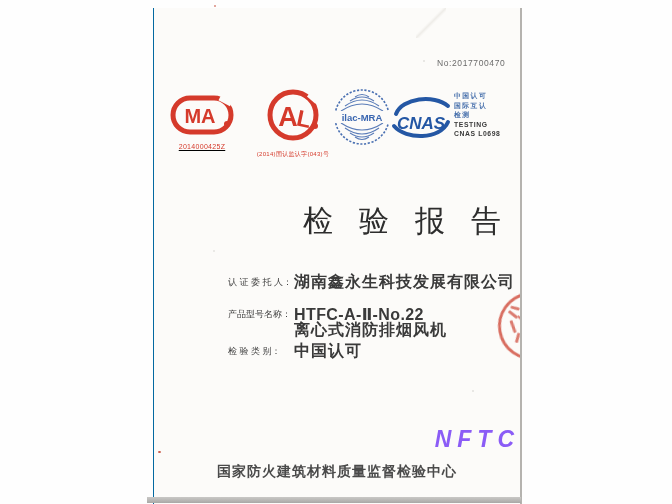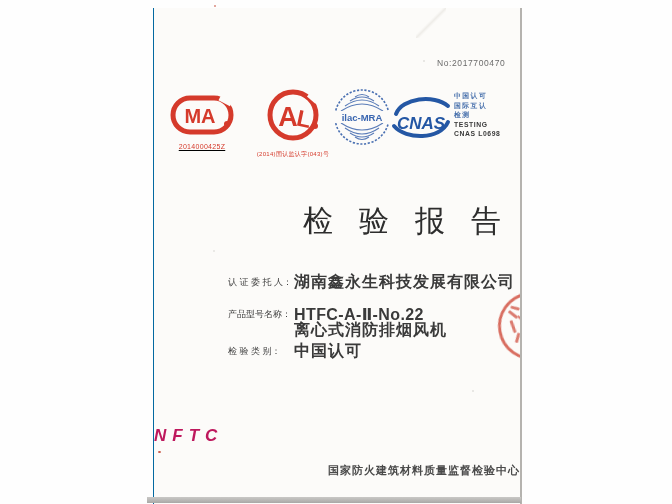--- a/index.html
+++ b/index.html
@@ -76,27 +76,27 @@
     transform:rotate(-10deg);filter:blur(.3px);
   }
   .seal-stroke{position:absolute;background:rgba(207,74,58,.72);height:2.5px;border-radius:1px;}
   .ss1{left:9px;top:15px;width:11px;transform:rotate(48deg);}
   .ss2{left:6px;top:27px;width:13px;transform:rotate(80deg);}
   .ss3{left:13px;top:9px;width:9px;transform:rotate(25deg);}
   .ss4{left:10px;top:39px;width:10px;transform:rotate(115deg);}
   .ss5{left:17px;top:21px;width:8px;height:2px;transform:rotate(60deg);}
   
   .nftc{
-    position:absolute;left:0;top:418px;width:100%;text-align:left;
-    font-size:17px;font-weight:bold;font-style:italic;
-    letter-spacing:6px;color:#be185d;
+    position:absolute;left:0;top:418px;width:100%;text-align:right;
+    font-size:23px;font-weight:bold;font-style:italic;
+    letter-spacing:6px;color:#8b5cf6;
   }
   .footer-org{
-    position:absolute;left:0;top:455px;width:100%;text-align:right;
-    font-size:11px;font-weight:600;letter-spacing:1px;color:#4a4a4a;
+    position:absolute;left:0;top:455px;width:100%;text-align:center;
+    font-size:14px;font-weight:600;letter-spacing:1px;color:#4a4a4a;
   }
   
   .speck{position:absolute;border-radius:50%;}
   .speck-red1{left:158px;top:451px;width:3px;height:2px;background:#c85545;}
   .speck-red2{left:214px;top:5px;width:2px;height:2px;background:#d98a7e;}
   .speck-g1{left:423px;top:60px;width:2px;height:2px;background:#e2e0dc;}
   .speck-g2{left:213px;top:250px;width:2px;height:2px;background:#e5e3df;}
   .speck-g3{left:472px;top:390px;width:2px;height:2px;background:#e2e0dc;}
   svg text{font-family:"Liberation Sans","DejaVu Sans",sans-serif;}
 </style>

